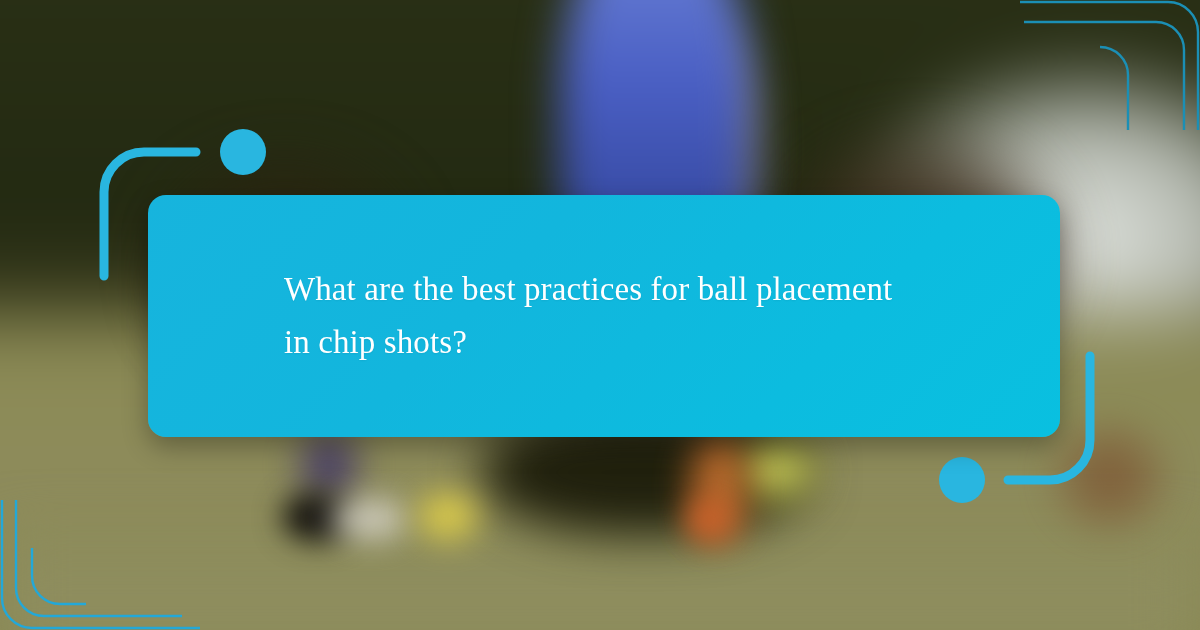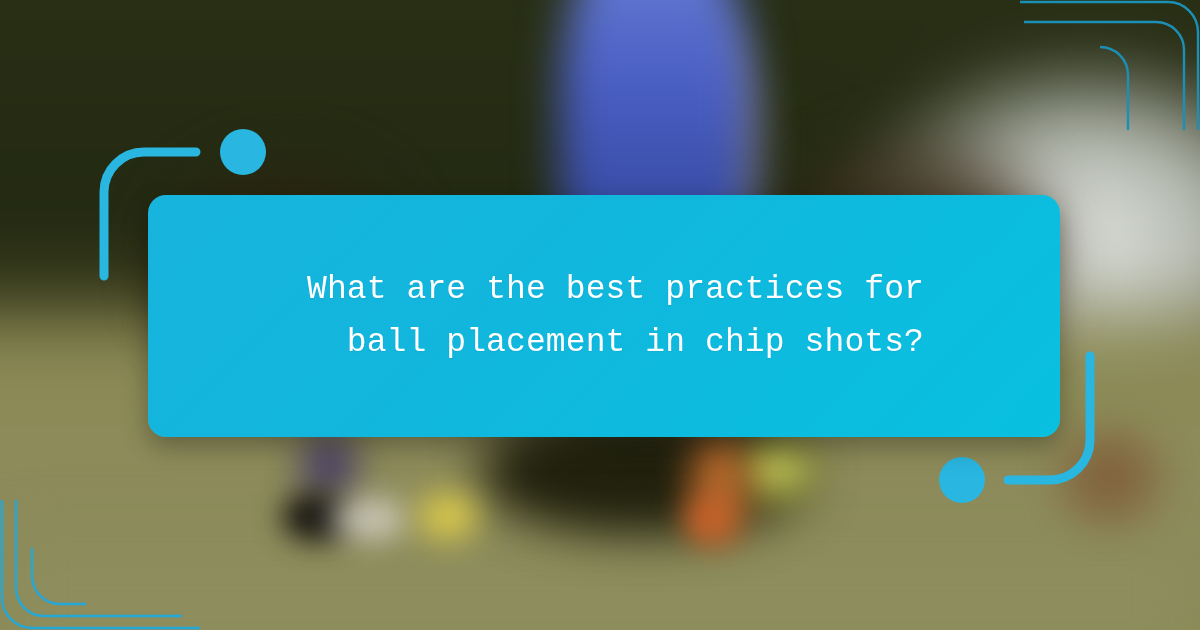--- a/index.html
+++ b/index.html
@@ -129,25 +129,25 @@
     border-radius: 18px;
     background: linear-gradient(135deg, #17b4dd 0%, #12b6dd 38%, #0cbcdf 72%, #09c0e0 100%);
     box-shadow: 0 10px 26px rgba(0,0,0,0.30);
     display: flex;
     align-items: center;
     justify-content: center;
     overflow: hidden;
   }
   .card-text {
     color: #ffffff;
-    font-family: Liberation Mono, monospace;
+    font-family: Liberation Serif, serif;
     font-weight: 400;
     font-size: 33px;
     line-height: 1.62;
-    text-align: right;
+    text-align: left;
     letter-spacing: .1px;
     max-width: 640px;
     text-shadow: 0 1px 2px rgba(0,0,0,0.06);
   }
 </style>
 </head>
 <body>
 
 <div id="stage">
 

